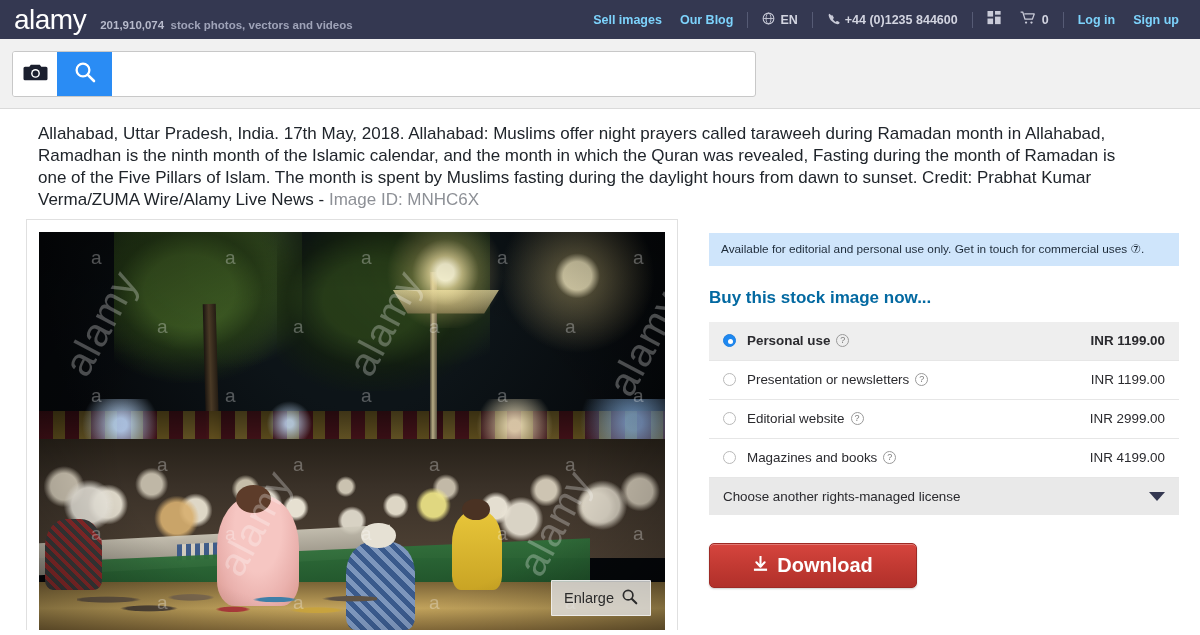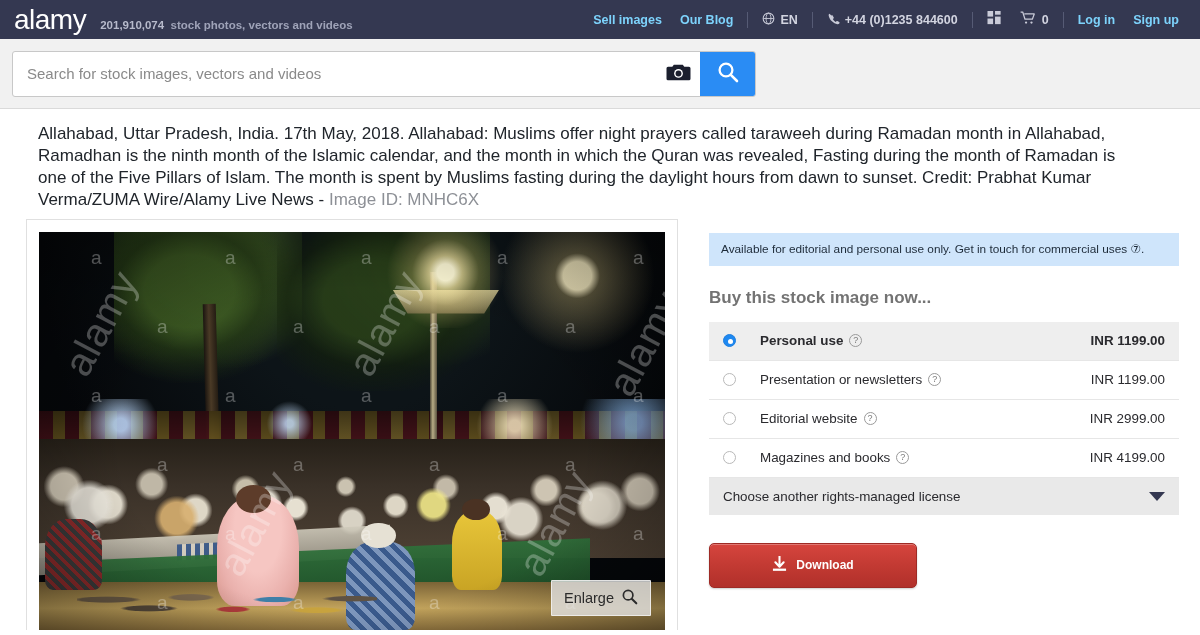--- a/index.html
+++ b/index.html
@@ -261,28 +261,28 @@
     cursor:pointer; border-radius:1px;
   }
 
   
   .right-panel{ width:470px; margin-left:31px; padding-top:14px; }
   .notice{
     background:#cfe5fb; color:#1d2a38; font-size:11.8px;
     padding:8px 12px; line-height:1.4;
   }
   .buy-title{
-    font-size:17px; font-weight:bold; color:#737373;
+    font-size:17px; font-weight:bold; color:#0369a1;
     margin:22px 0 14px 0;
   }
   .opt{
     display:flex; align-items:center;
     height:39px; padding:0 14px;
     border-bottom:1px solid #e6e6e6;
-    font-size:13.4px; color:#2a2a2e; cursor:pointer;gap:13px;
+    font-size:13.4px; color:#2a2a2e; cursor:pointer;
   }
   .opt.selected{ background:#eeeeee; font-weight:bold; }
   .radio{
     width:13px; height:13px; border-radius:50%;
     border:1px solid #b9b9b9; background:#fff;
     margin-right:11px; flex:none; position:relative;
   }
   .opt.selected .radio{ border-color:#1e7fe0; background:#1e88f0; }
   .opt.selected .radio::after{
     content:""; position:absolute; left:4px; top:4px;
@@ -303,21 +303,21 @@
   }
   .caret{
     margin-left:auto; width:0; height:0;
     border-left:8px solid transparent; border-right:8px solid transparent;
     border-top:9px solid #343851;
   }
   .dl-btn{
     margin-top:28px; width:208px; height:45px;
     background:linear-gradient(180deg,#d6453e 0%,#c33a33 48%,#b1302a 100%);
     border:1px solid #9e2a25; border-radius:5px;
-    color:#fff; font-size:12px; font-weight:bold;
+    color:#fff; font-size:20px; font-weight:bold;
     display:flex; align-items:center; justify-content:center; gap:9px;
     cursor:pointer;
     box-shadow:inset 0 1px 0 rgba(255,255,255,.28), 0 1px 2px rgba(0,0,0,.2);
   }
 </style>
 </head>
 <body>
 
 <div class="topbar">
   <div class="brand">
@@ -381,21 +381,20 @@
       <a>Log in</a>
     </span>
     <span class="nav-item">
       <a>Sign up</a>
     </span>
   </div>
 </div>
 
 <div class="searchwrap">
   <div class="searchbox">
-    <input class="search-input" type="text" placeholder="Search for stock images, vectors and videos" style="">
     <button class="cam-btn">
       <span>
         <svg width="25" height="20" viewBox="0 0 26 21">
           <path d="M2 5h4.5l1.6-2.2h9.4L19.1 5H24a1.6 1.6 0 0 1 1.6 1.6v11A1.6 1.6 0 0 1 24 19.2H2A1.6 1.6 0 0 1 .4 17.6v-11A1.6 1.6 0 0 1 2 5z" fill="#1b1f2e"></path>
           <circle cx="13" cy="12" r="4.6" fill="#ffffff"></circle>
           <circle cx="13" cy="12" r="3.1" fill="#1b1f2e"></circle>
         </svg>
       </span>
     </button>
     <button class="go-btn">

